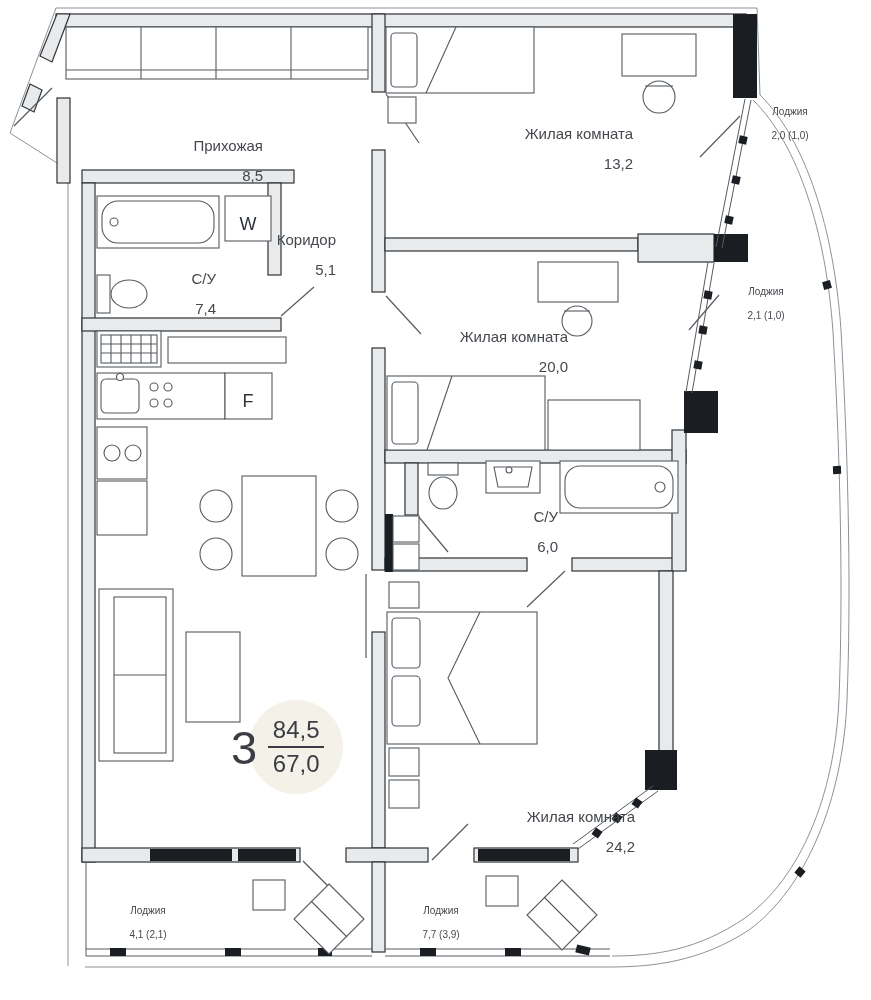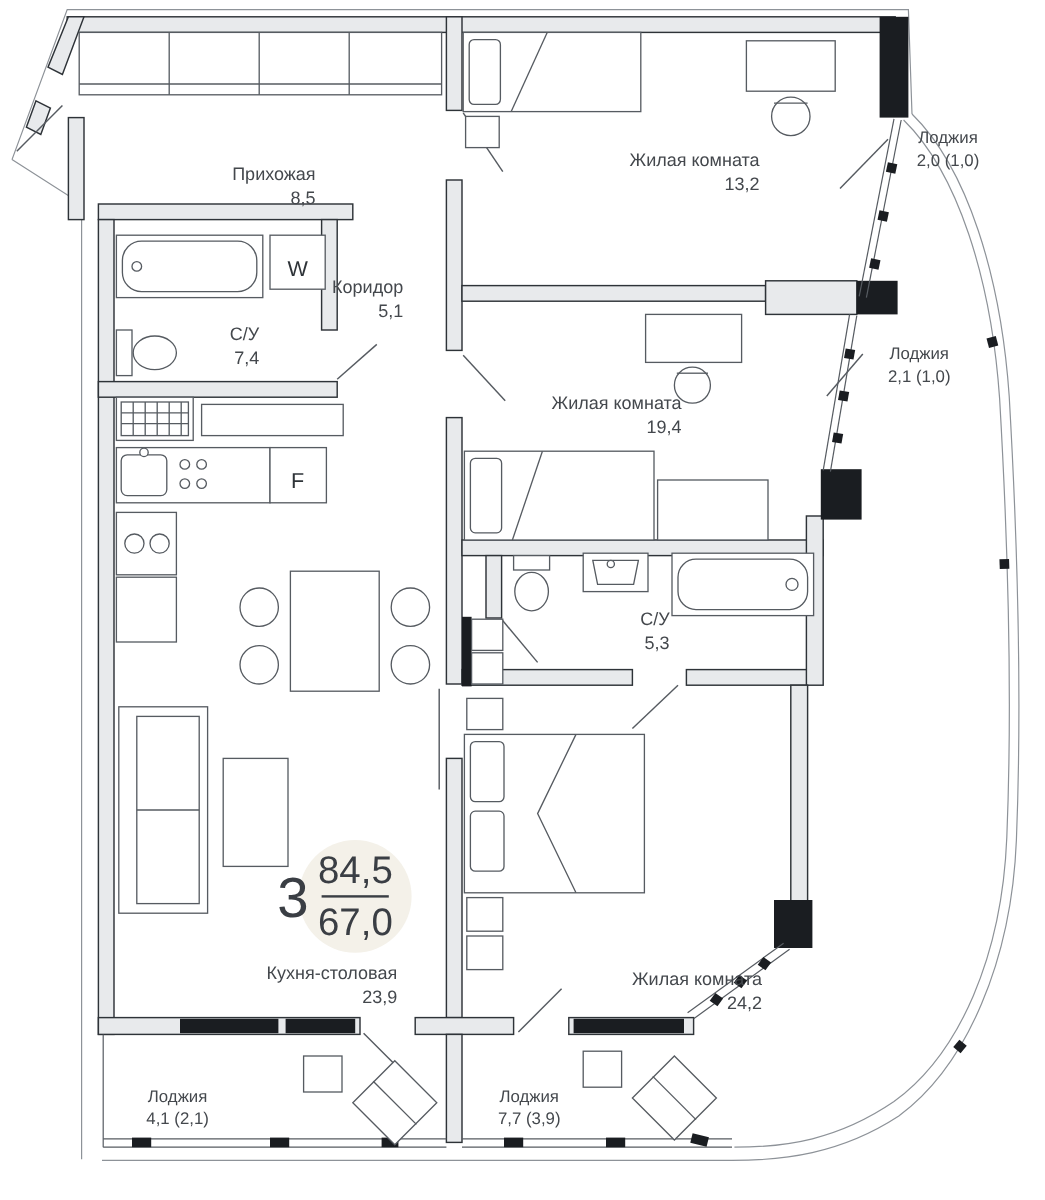--- a/index.html
+++ b/index.html
@@ -1,28 +1,28 @@
 <!DOCTYPE html>
 <html><head>
 <meta charset="utf-8">
 <style>
   html,body{margin:0;padding:0;background:#ffffff;}
   body{width:871px;height:1000px;position:relative;font-family:"Liberation Sans","DejaVu Sans",sans-serif;color:#44484d;}
   .plan{position:absolute;inset:0;}
   svg{position:absolute;left:0;top:0;}
 
   .room-label{position:absolute;display:flex;flex-direction:column;font-size:15px;line-height:1.2;color:#44484d;white-space:nowrap;}
-  .room-label .rl-area{margin-top:2px;}
+  .room-label .rl-area{margin-top:12px;}
   .room-label.right{align-items:flex-end;text-align:right;}
   .room-label.center{transform:translateX(-50%);align-items:center;text-align:center;}
-  .room-label.loggia{font-size:14px;}
+  .room-label.loggia{font-size:10px;}
 
   .badge{position:absolute;left:231px;top:700px;display:flex;align-items:center;}
   .badge-rooms{font-size:47px;color:#3a3e44;margin-right:-8px;position:relative;z-index:2;}
-  .badge-circle{width:94px;height:94px;border-radius:50%;background:#f4f1e9;display:flex;flex-direction:column;align-items:center;justify-content:center;font-size:32px;color:#3a3e44;}
+  .badge-circle{width:94px;height:94px;border-radius:50%;background:#f4f1e9;display:flex;flex-direction:column;align-items:center;justify-content:center;font-size:24px;color:#3a3e44;}
   .badge-divider{width:56px;height:2px;background:#3a3e44;margin:2px 0;}
 </style>
 </head>
 <body>
 
 <div class="plan">
 
 <svg width="871" height="1000" viewBox="0 0 871 1000">
 
   <g stroke="#8d9298" stroke-width="1" fill="none">
@@ -295,33 +295,29 @@
   <div class="room-label right" style="right:535px;top:231px">
     <span class="rl-name">Коридор</span>
     <span class="rl-area">5,1</span>
   </div>
   <div class="room-label right" style="right:655px;top:270px">
     <span class="rl-name">С/У</span>
     <span class="rl-area">7,4</span>
   </div>
   <div class="room-label right" style="right:303px;top:328px">
     <span class="rl-name">Жилая комната</span>
-    <span class="rl-area">19,4</span>
+    <span class="rl-area">20,0</span>
   </div>
   <div class="room-label center loggia" style="left:766px;top:286px">
     <span class="rl-name">Лоджия</span>
     <span class="rl-area">2,1 (1,0)</span>
   </div>
   <div class="room-label right" style="right:313px;top:508px">
     <span class="rl-name">С/У</span>
-    <span class="rl-area">5,3</span>
-  </div>
-  <div class="room-label right" style="right:540px;top:803px">
-    <span class="rl-name">Кухня-столовая</span>
-    <span class="rl-area">23,9</span>
+    <span class="rl-area">6,0</span>
   </div>
   <div class="room-label right" style="right:236px;top:808px">
     <span class="rl-name">Жилая комната</span>
     <span class="rl-area">24,2</span>
   </div>
   <div class="room-label center loggia" style="left:148px;top:905px">
     <span class="rl-name">Лоджия</span>
     <span class="rl-area">4,1 (2,1)</span>
   </div>
   <div class="room-label center loggia" style="left:441px;top:905px">

